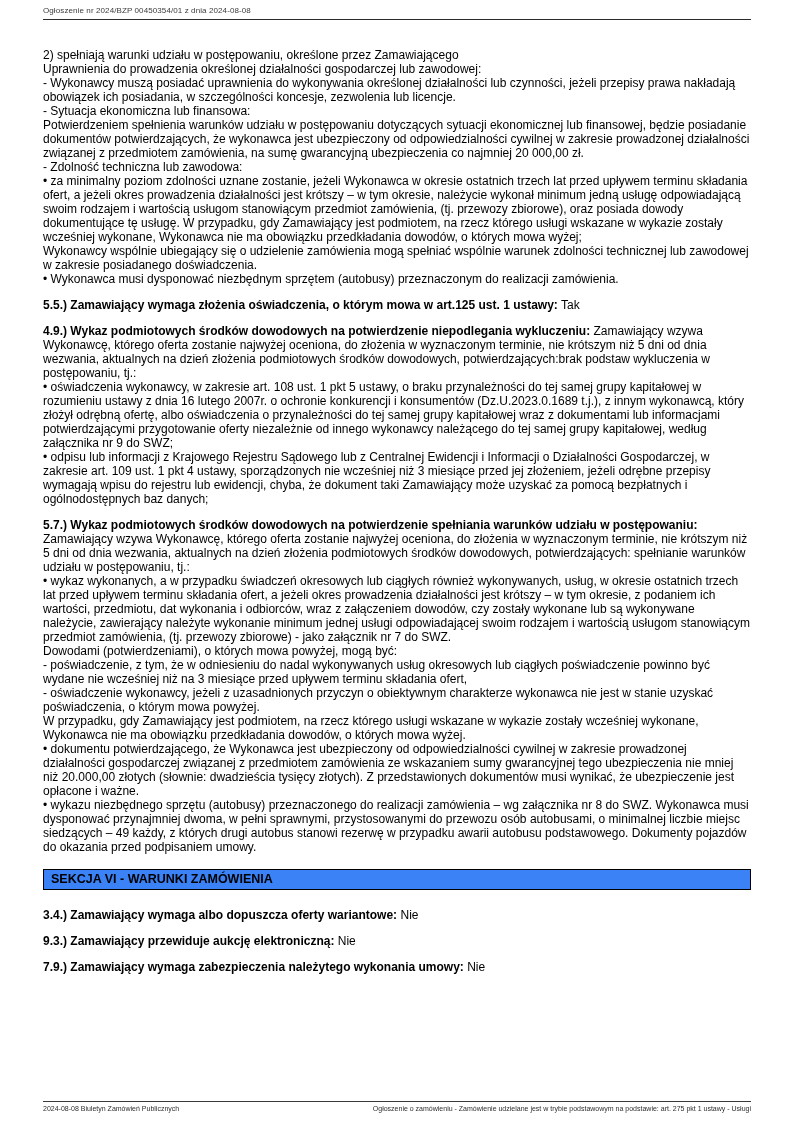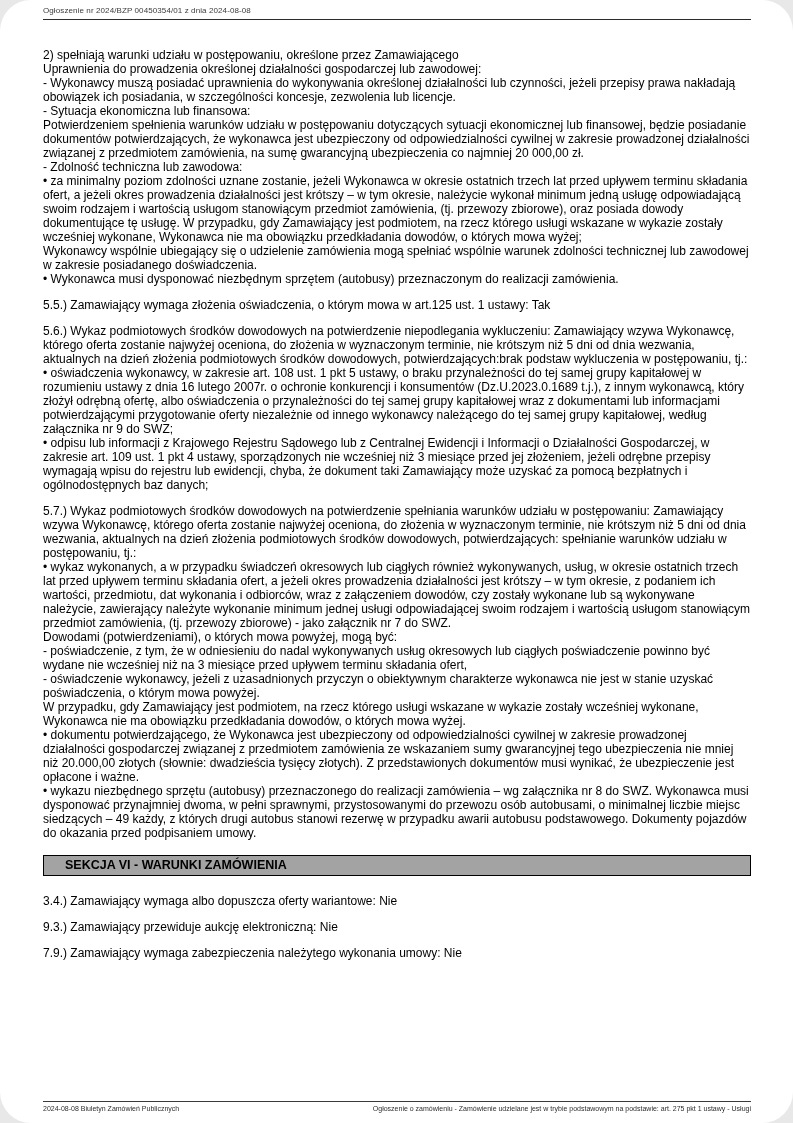--- a/index.html
+++ b/index.html
@@ -5,21 +5,20 @@
   html, body { margin: 0; padding: 0; background: #e8e8e8; }
   .page {
     position: relative;
     width: 793px;
     height: 1123px;
     background: #ffffff;
     font-family: "Liberation Sans", sans-serif;
     color: #000;
     overflow: hidden;
     margin: 0 auto;
-    border-radius: 31px;
   }
   .doc-header {
     position: absolute;
     left: 43px;
     top: 6px;
     font-size: 8px;
     color: #3c3c3c;
     letter-spacing: 0.1px;
   }
   .header-rule {
@@ -36,27 +35,27 @@
     left: 43px;
     top: 48px;
     width: 708px;
     font-size: 12px;
     line-height: 14px;
   }
   .para {
     margin: 0 0 12px 0;
     white-space: pre-wrap;
   }
-  .para b { font-weight: normal; }
+  .para b { font-weight: bold; }
   .section-bar {
-    background: #a3a3a3;
+    background: #3b82f6;
     border: 1px solid #000;
     font-weight: bold;
     font-size: 12.5px;
-    padding: 2px 5px 3px 21px;
+    padding: 2px 5px 3px 7px;
     margin: 15px 0 18px 0;
   }
   .doc-footer {
     position: absolute;
     left: 43px;
     bottom: 11px;
     width: 708px;
   }
   .footer-rule {
     border: none;
@@ -87,21 +86,21 @@
 - Wykonawcy muszą posiadać uprawnienia do wykonywania określonej działalności lub czynności, jeżeli przepisy prawa nakładają obowiązek ich posiadania, w szczególności koncesje, zezwolenia lub licencje.
 - Sytuacja ekonomiczna lub finansowa:
 Potwierdzeniem spełnienia warunków udziału w postępowaniu dotyczących sytuacji ekonomicznej lub finansowej, będzie posiadanie dokumentów potwierdzających, że wykonawca jest ubezpieczony od odpowiedzialności cywilnej w zakresie prowadzonej działalności związanej z przedmiotem zamówienia, na sumę gwarancyjną ubezpieczenia co najmniej 20 000,00 zł.
 - Zdolność techniczna lub zawodowa:
 • za minimalny poziom zdolności uznane zostanie, jeżeli Wykonawca w okresie ostatnich trzech lat przed upływem terminu składania ofert, a jeżeli okres prowadzenia działalności jest krótszy – w tym okresie, należycie wykonał minimum jedną usługę odpowiadającą swoim rodzajem i wartością usługom stanowiącym przedmiot zamówienia, (tj. przewozy zbiorowe), oraz posiada dowody dokumentujące tę usługę. W przypadku, gdy Zamawiający jest podmiotem, na rzecz którego usługi wskazane w wykazie zostały wcześniej wykonane, Wykonawca nie ma obowiązku przedkładania dowodów, o których mowa wyżej;
 Wykonawcy wspólnie ubiegający się o udzielenie zamówienia mogą spełniać wspólnie warunek zdolności technicznej lub zawodowej w zakresie posiadanego doświadczenia.
 • Wykonawca musi dysponować niezbędnym sprzętem (autobusy) przeznaczonym do realizacji zamówienia.</p>
 
     <p class="para"><b>5.5.) Zamawiający wymaga złożenia oświadczenia, o którym mowa w art.125 ust. 1 ustawy:</b><span> Tak</span></p>
 
-    <p class="para"><b>5.6.) Wykaz podmiotowych środków dowodowych na potwierdzenie niepodlegania wykluczeniu:</b><span> Zamawiający wzywa Wykonawcę, którego oferta zostanie najwyżej oceniona, do złożenia w wyznaczonym terminie, nie krótszym niż 5 dni od dnia wezwania, aktualnych na dzień złożenia podmiotowych środków dowodowych, potwierdzających:brak podstaw wykluczenia w postępowaniu, tj.:
+    <p class="para"><b>4.9.) Wykaz podmiotowych środków dowodowych na potwierdzenie niepodlegania wykluczeniu:</b><span> Zamawiający wzywa Wykonawcę, którego oferta zostanie najwyżej oceniona, do złożenia w wyznaczonym terminie, nie krótszym niż 5 dni od dnia wezwania, aktualnych na dzień złożenia podmiotowych środków dowodowych, potwierdzających:brak podstaw wykluczenia w postępowaniu, tj.:
 • oświadczenia wykonawcy, w zakresie art. 108 ust. 1 pkt 5 ustawy, o braku przynależności do tej samej grupy kapitałowej w rozumieniu ustawy z dnia 16 lutego 2007r. o ochronie konkurencji i konsumentów (Dz.U.2023.0.1689 t.j.), z innym wykonawcą, który złożył odrębną ofertę, albo oświadczenia o przynależności do tej samej grupy kapitałowej wraz z dokumentami lub informacjami potwierdzającymi przygotowanie oferty niezależnie od innego wykonawcy należącego do tej samej grupy kapitałowej, według załącznika nr 9 do SWZ;
 • odpisu lub informacji z Krajowego Rejestru Sądowego lub z Centralnej Ewidencji i Informacji o Działalności Gospodarczej, w zakresie art. 109 ust. 1 pkt 4 ustawy, sporządzonych nie wcześniej niż 3 miesiące przed jej złożeniem, jeżeli odrębne przepisy wymagają wpisu do rejestru lub ewidencji, chyba, że dokument taki Zamawiający może uzyskać za pomocą bezpłatnych i ogólnodostępnych baz danych;</span></p>
 
     <p class="para"><b>5.7.) Wykaz podmiotowych środków dowodowych na potwierdzenie spełniania warunków udziału w postępowaniu:</b><span> Zamawiający wzywa Wykonawcę, którego oferta zostanie najwyżej oceniona, do złożenia w wyznaczonym terminie, nie krótszym niż 5 dni od dnia wezwania, aktualnych na dzień złożenia podmiotowych środków dowodowych, potwierdzających: spełnianie warunków udziału w postępowaniu, tj.:
 • wykaz wykonanych, a w przypadku świadczeń okresowych lub ciągłych również wykonywanych, usług, w okresie ostatnich trzech lat przed upływem terminu składania ofert, a jeżeli okres prowadzenia działalności jest krótszy – w tym okresie, z podaniem ich wartości, przedmiotu, dat wykonania i odbiorców, wraz z załączeniem dowodów, czy zostały wykonane lub są wykonywane należycie, zawierający należyte wykonanie minimum jednej usługi odpowiadającej swoim rodzajem i wartością usługom stanowiącym przedmiot zamówienia, (tj. przewozy zbiorowe) - jako załącznik nr 7 do SWZ.
 Dowodami (potwierdzeniami), o których mowa powyżej, mogą być:
 - poświadczenie, z tym, że w odniesieniu do nadal wykonywanych usług okresowych lub ciągłych poświadczenie powinno być wydane nie wcześniej niż na 3 miesiące przed upływem terminu składania ofert,
 - oświadczenie wykonawcy, jeżeli z uzasadnionych przyczyn o obiektywnym charakterze wykonawca nie jest w stanie uzyskać poświadczenia, o którym mowa powyżej.
 W przypadku, gdy Zamawiający jest podmiotem, na rzecz którego usługi wskazane w wykazie zostały wcześniej wykonane, Wykonawca nie ma obowiązku przedkładania dowodów, o których mowa wyżej.
 • dokumentu potwierdzającego, że Wykonawca jest ubezpieczony od odpowiedzialności cywilnej w zakresie prowadzonej działalności gospodarczej związanej z przedmiotem zamówienia ze wskazaniem sumy gwarancyjnej tego ubezpieczenia nie mniej niż 20.000,00 złotych (słownie: dwadzieścia tysięcy złotych). Z przedstawionych dokumentów musi wynikać, że ubezpieczenie jest opłacone i ważne.

